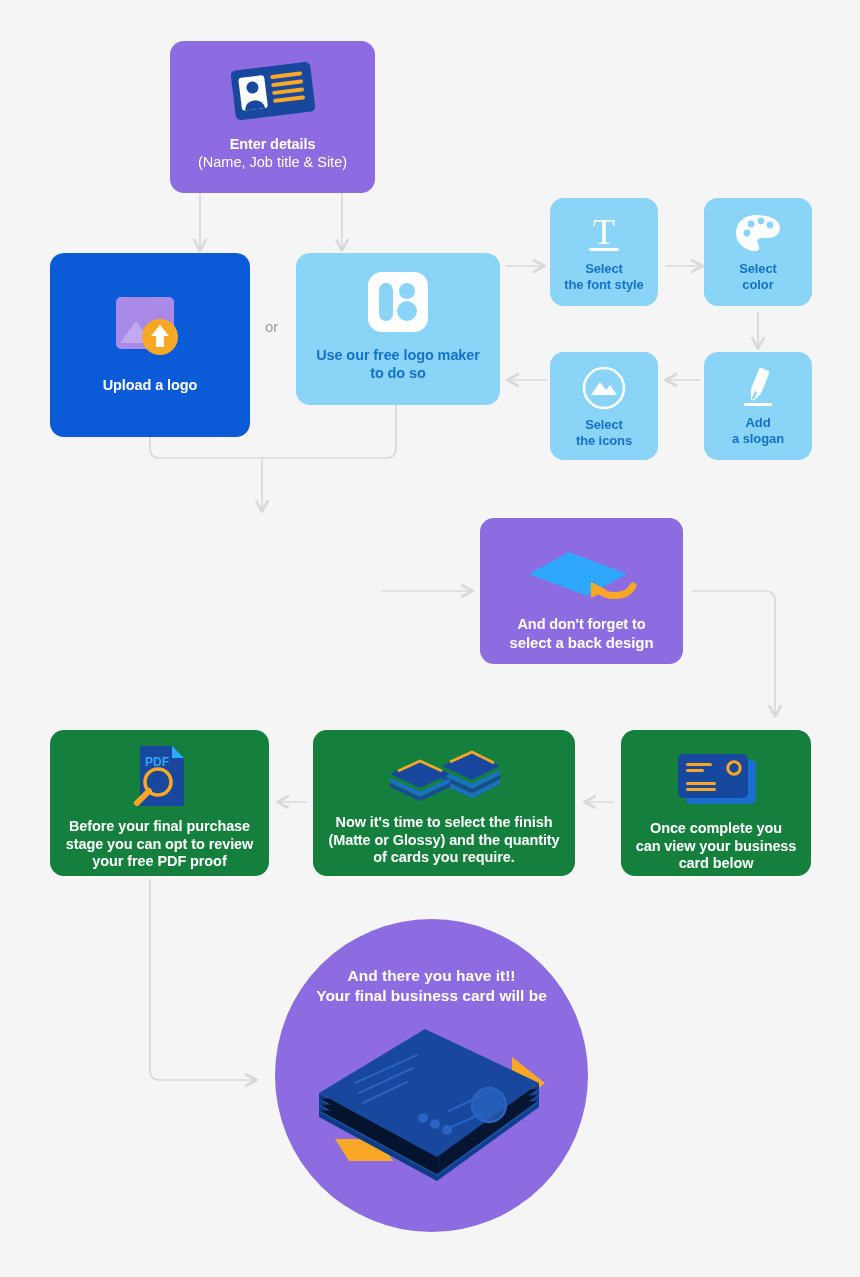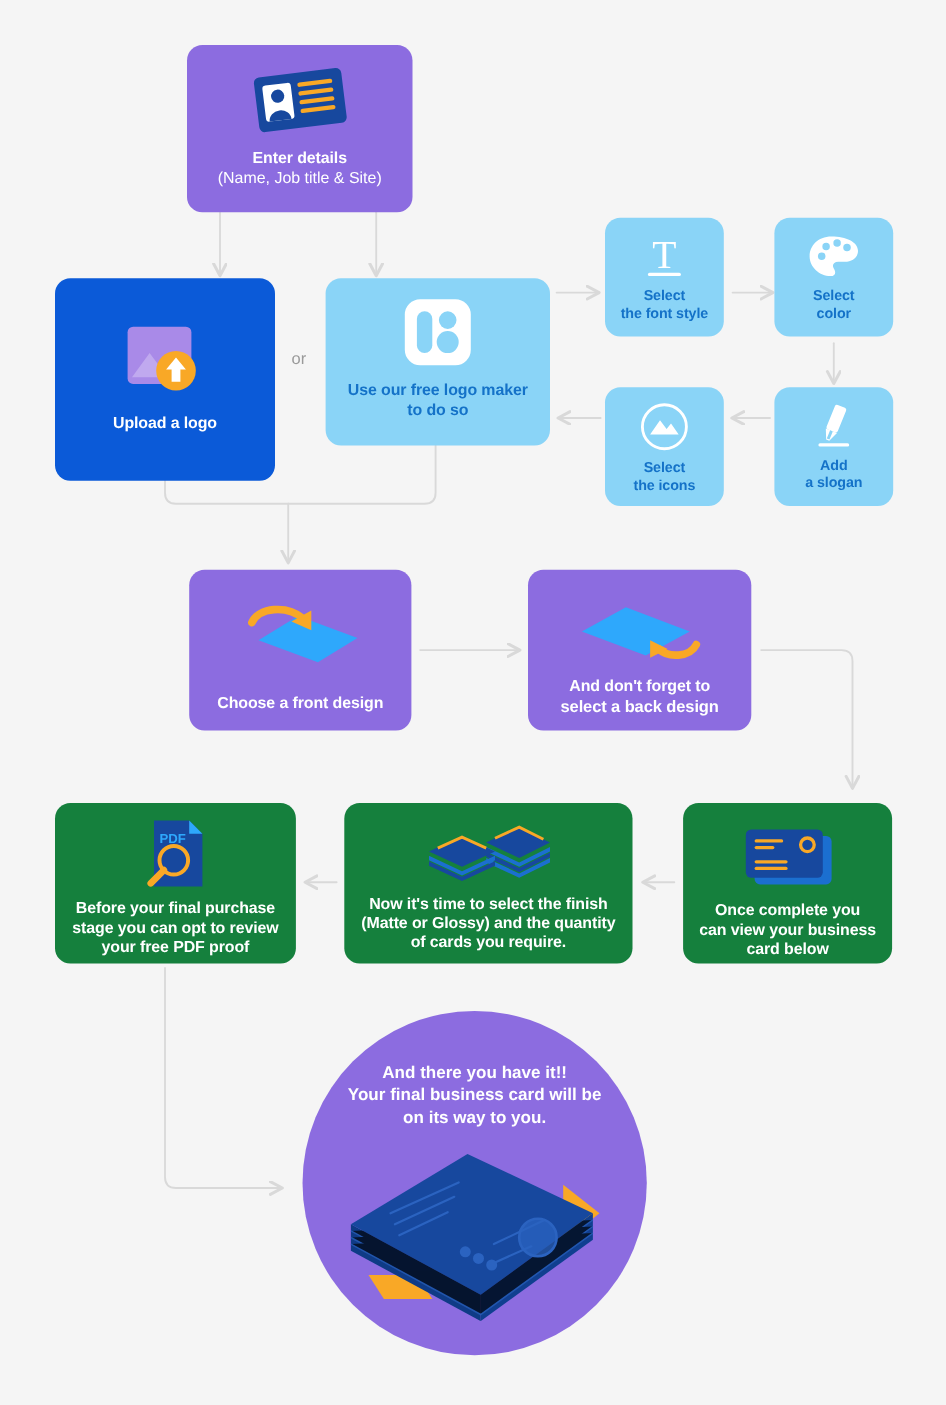--- a/index.html
+++ b/index.html
@@ -200,30 +200,20 @@
     <div class="icon-wrap" style="margin-bottom:6px;">
       <svg width="46" height="46" viewBox="0 0 46 46">
         <circle cx="23" cy="23" r="20" fill="none" stroke="#ffffff" stroke-width="2.6"></circle>
         <path d="M10,30 L19,17 L25,25 L29,20 L36,30 Z" fill="#ffffff"></path>
       </svg>
     </div>
     <div class="label" style="font-size:13px;">Select</div>
     <div class="label" style="font-size:13px;">the icons</div>
   </div>
 
-  <div class="card c-purple" style="left:172px;top:518px;width:202px;height:146px;justify-content:flex-start;padding-top:26px;">
-    <div class="icon-wrap" style="margin-bottom:26px;">
-      <svg width="120" height="62" viewBox="0 0 120 62">
-        <path d="M22,38 L58,16 L112,36 L76,58 Z" fill="#2ea8fc"></path>
-        <path d="M16,22 C22,8 48,6 62,18" fill="none" stroke="#f9a826" stroke-width="7" stroke-linecap="round"></path>
-        <path d="M70,11 L70,29 L52,21 Z" fill="#f9a826"></path>
-      </svg>
-    </div>
-    <div class="label" style="font-size:14.5px;">Choose a front design</div>
-  </div>
 
   <div class="card c-purple" style="left:480px;top:518px;width:203px;height:146px;justify-content:flex-start;padding-top:22px;">
     <div class="icon-wrap" style="margin-bottom:14px;">
       <svg width="130" height="62" viewBox="0 0 130 62">
         <path d="M12,34 L52,12 L110,34 L70,56 Z" fill="#2ea8fc"></path>
         <path d="M116,46 C110,58 90,58 82,50" fill="none" stroke="#f9a826" stroke-width="7" stroke-linecap="round"></path>
         <path d="M74,42 L74,58 L90,50 Z" fill="#f9a826"></path>
       </svg>
     </div>
     <div class="label" style="font-size:14.5px;">And don't forget to</div>
@@ -289,21 +279,20 @@
     </div>
     <div class="label" style="font-size:14.5px;">Before your final purchase</div>
     <div class="label" style="font-size:14.5px;">stage you can opt to review</div>
     <div class="label" style="font-size:14.5px;">your free PDF proof</div>
   </div>
 
   <div class="circle-node" style="left:275px;top:919px;width:313px;height:313px;">
     <div class="label">
       <div>And there you have it!!</div>
       <div>Your final business card will be</div>
-      <div>on its way to you.</div>
     </div>
     <div class="icon-wrap" style="margin-top:14px;">
       <svg width="250" height="160" viewBox="0 0 250 160">
 
         <path d="M150,52 L205,52 L205,36 L238,62 L205,88 L205,72 L150,72 Z" fill="#f9a826"></path>
 
         <path d="M28,118 L72,118 L86,140 L42,140 Z" fill="#f9a826"></path>
 
         <path d="M12,72 L12,96 L130,160 L130,136 Z" fill="#0f3b86"></path>
         <path d="M232,62 L232,86 L130,160 L130,136 Z" fill="#103f90"></path>

